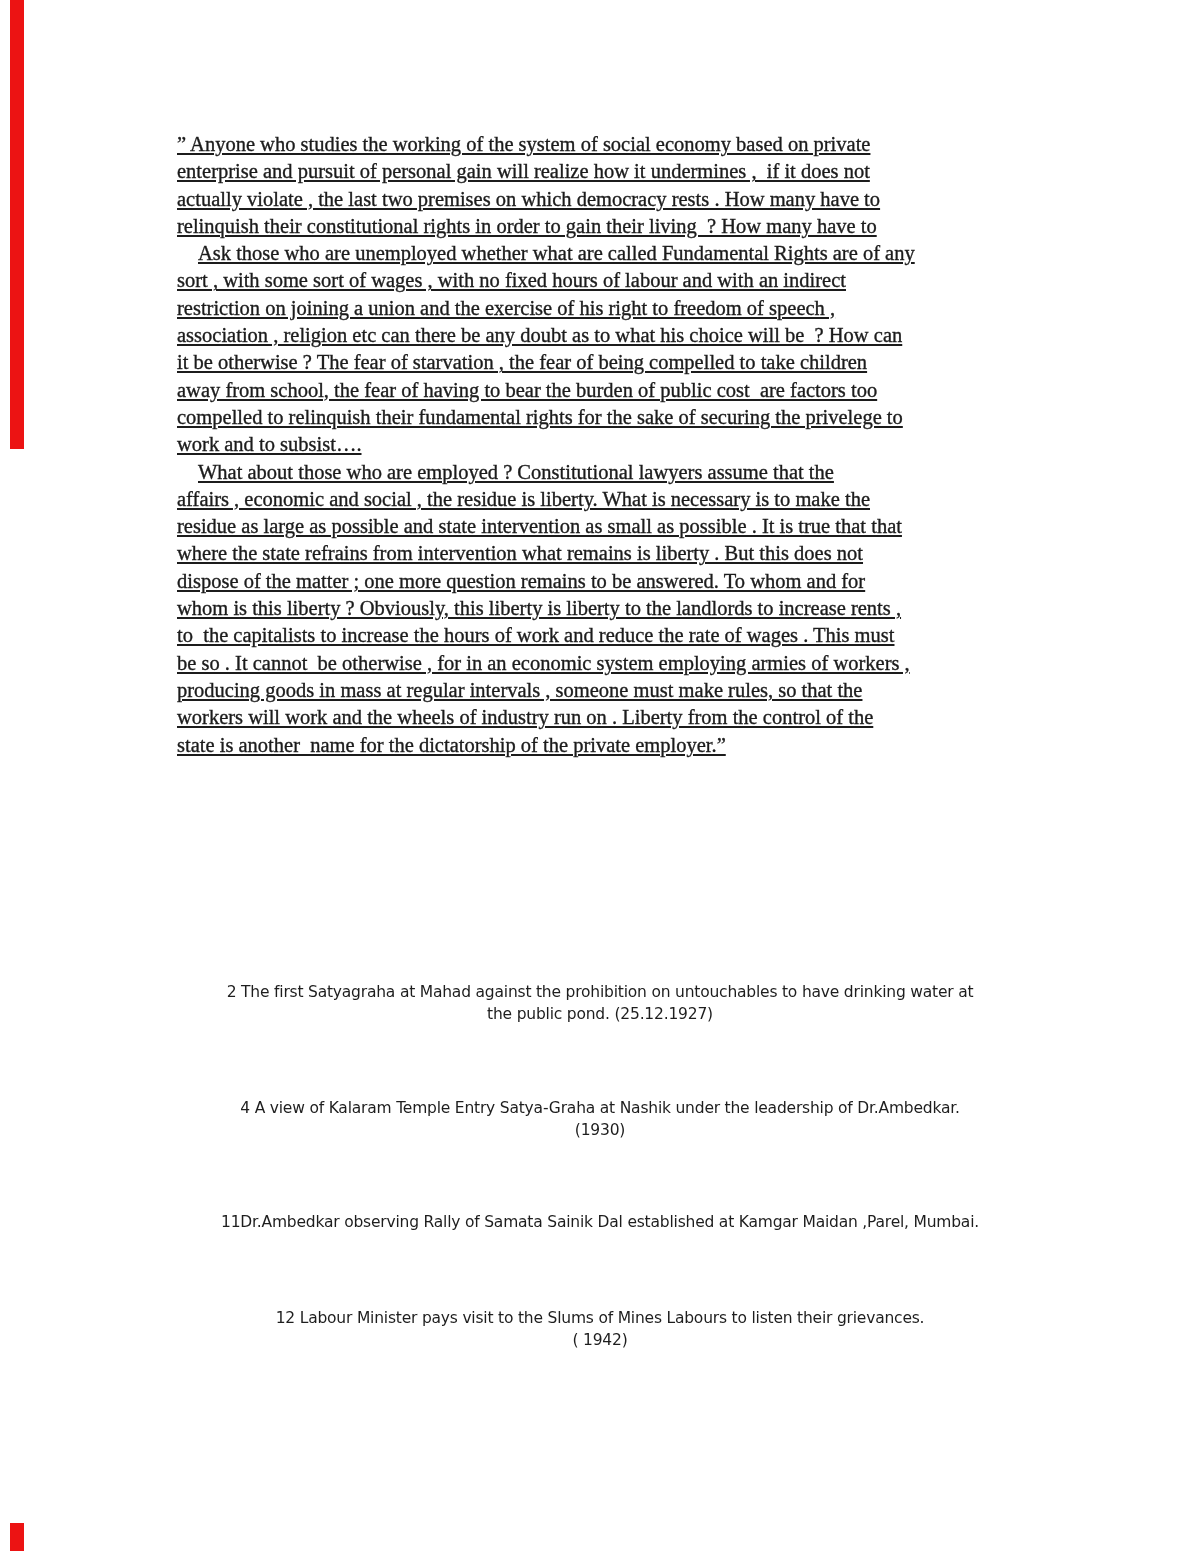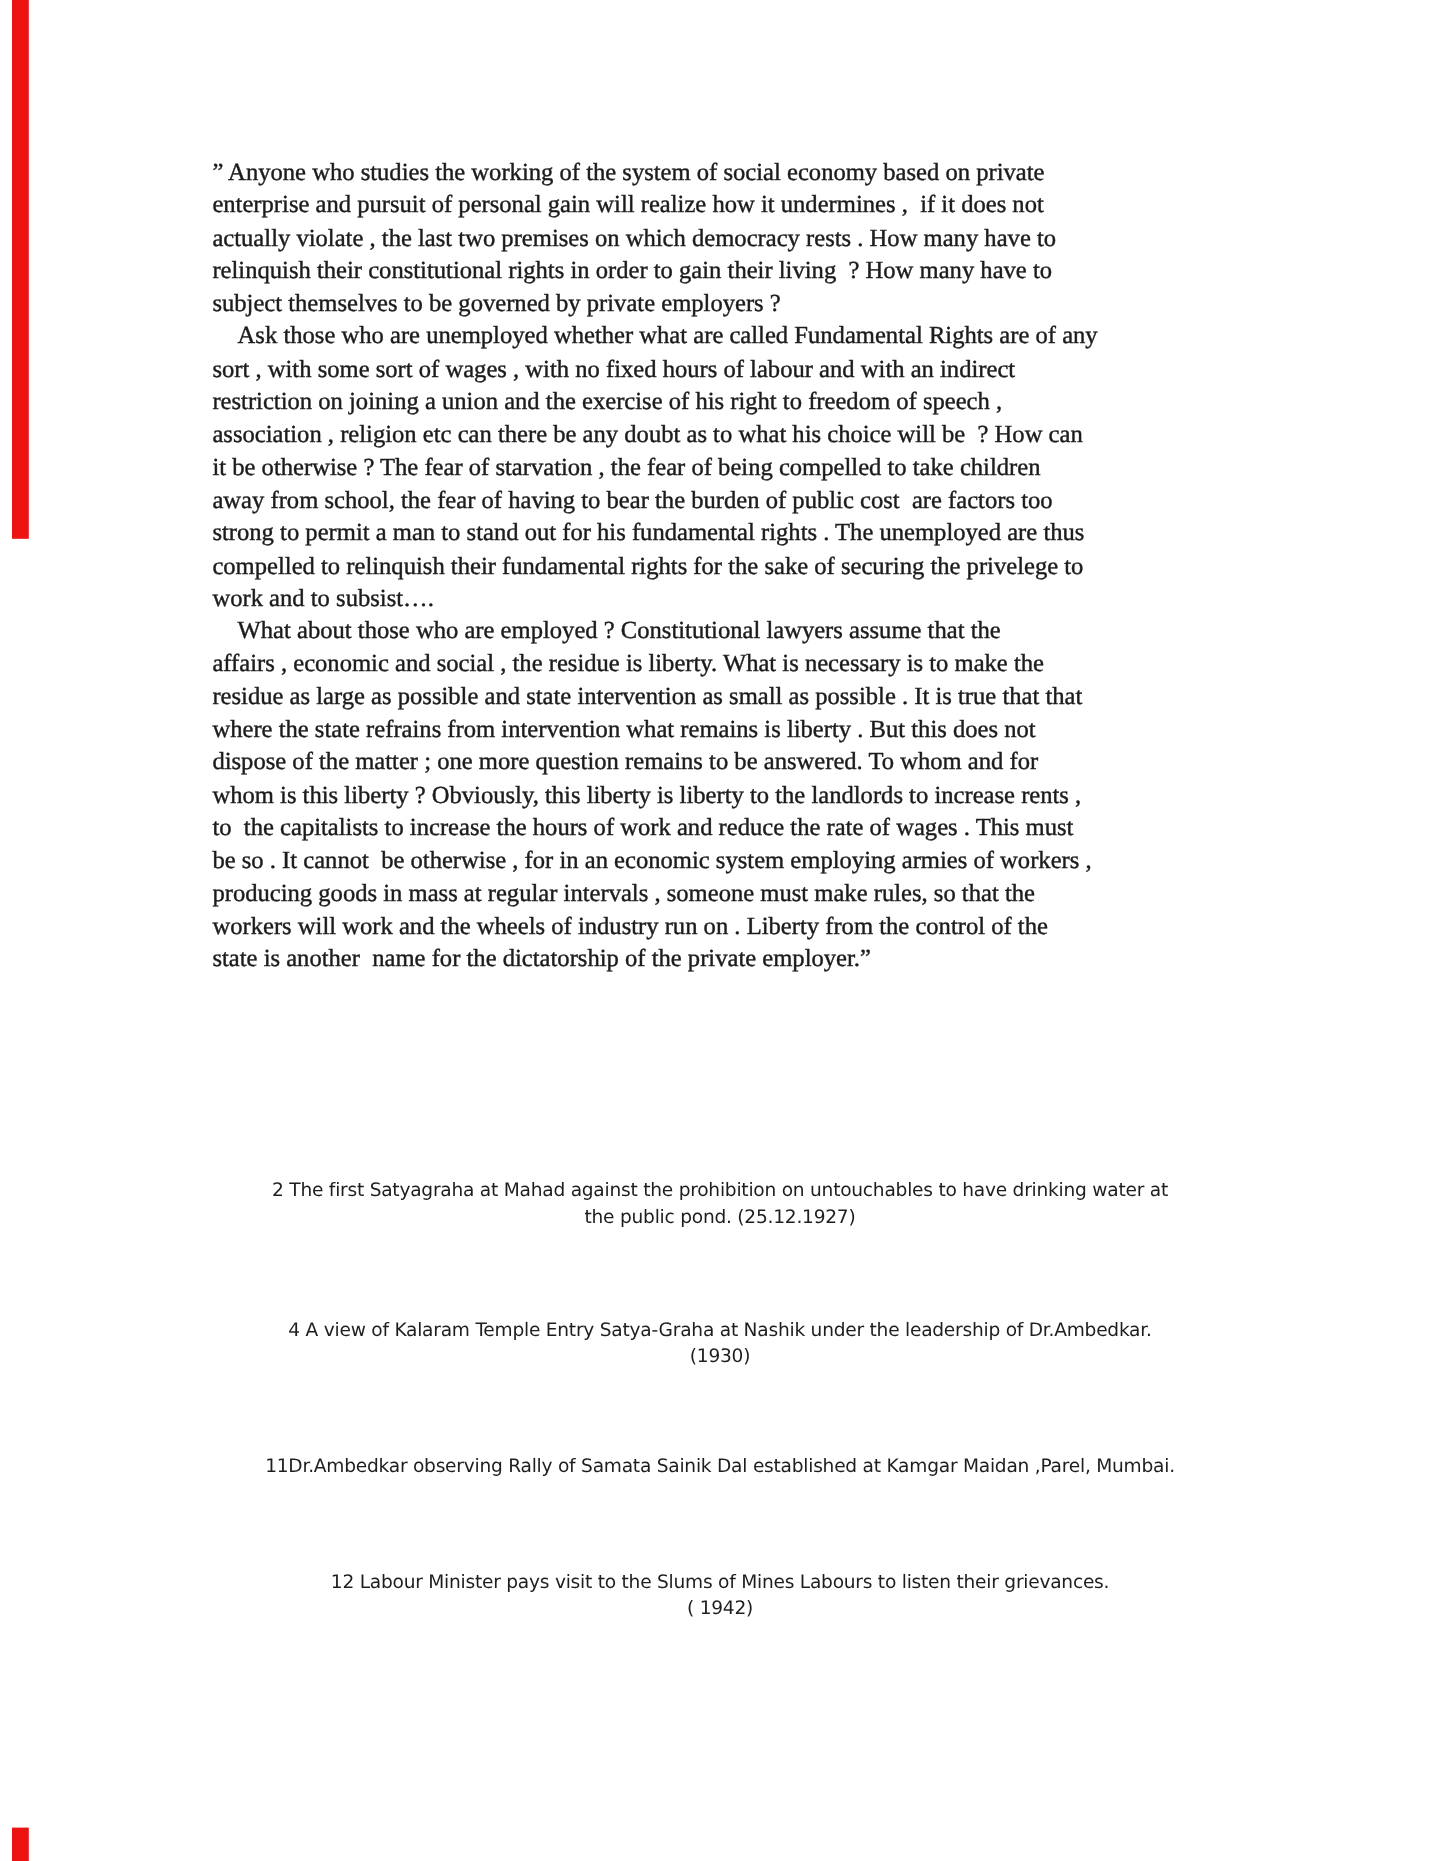--- a/index.html
+++ b/index.html
@@ -31,21 +31,21 @@
     position: absolute;
     left: 177px;
     top: 131px;
     width: 860px;
     color: #1c1c1c;
     font-family: "Liberation Serif", serif;
     font-size: 20.5px;
     line-height: 27.3px;
     -webkit-text-stroke: 0.35px #1c1c1c;
   }
-  .paragraph { margin: 0; }
+  .paragraph { margin: 0; text-decoration: underline; }
   .line { white-space: pre; }
   .line.indent { padding-left: 21px; }
   .captions { position: absolute; left: 0; top: 0; width: 1200px; height: 1551px; }
   .caption {
     position: absolute;
     left: 0;
     width: 1200px;
     text-align: center;
     color: #1e1e1e;
     font-family: "DejaVu Sans", sans-serif;
@@ -64,30 +64,28 @@
 
 <div class="page">
   <div class="red-strip-top" style="background-color: rgb(236, 19, 19);"></div>
 
   <div class="body-text">
       <div class="paragraph">
         <div class="line">” Anyone who studies the working of the system of social economy based on private</div>
         <div class="line">enterprise and pursuit of personal gain will realize how it undermines ,  if it does not</div>
         <div class="line">actually violate , the last two premises on which democracy rests . How many have to</div>
         <div class="line">relinquish their constitutional rights in order to gain their living  ? How many have to</div>
-        <div class="line">subject themselves to be governed by private employers ?</div>
       </div>
       <div class="paragraph">
         <div class="line indent">Ask those who are unemployed whether what are called Fundamental Rights are of any</div>
         <div class="line">sort , with some sort of wages , with no fixed hours of labour and with an indirect</div>
         <div class="line">restriction on joining a union and the exercise of his right to freedom of speech ,</div>
         <div class="line">association , religion etc can there be any doubt as to what his choice will be  ? How can</div>
         <div class="line">it be otherwise ? The fear of starvation , the fear of being compelled to take children</div>
         <div class="line">away from school, the fear of having to bear the burden of public cost  are factors too</div>
-        <div class="line">strong to permit a man to stand out for his fundamental rights . The unemployed are thus</div>
         <div class="line">compelled to relinquish their fundamental rights for the sake of securing the privelege to</div>
         <div class="line">work and to subsist….</div>
       </div>
       <div class="paragraph">
         <div class="line indent">What about those who are employed ? Constitutional lawyers assume that the</div>
         <div class="line">affairs , economic and social , the residue is liberty. What is necessary is to make the</div>
         <div class="line">residue as large as possible and state intervention as small as possible . It is true that that</div>
         <div class="line">where the state refrains from intervention what remains is liberty . But this does not</div>
         <div class="line">dispose of the matter ; one more question remains to be answered. To whom and for</div>
         <div class="line">whom is this liberty ? Obviously, this liberty is liberty to the landlords to increase rents ,</div>

